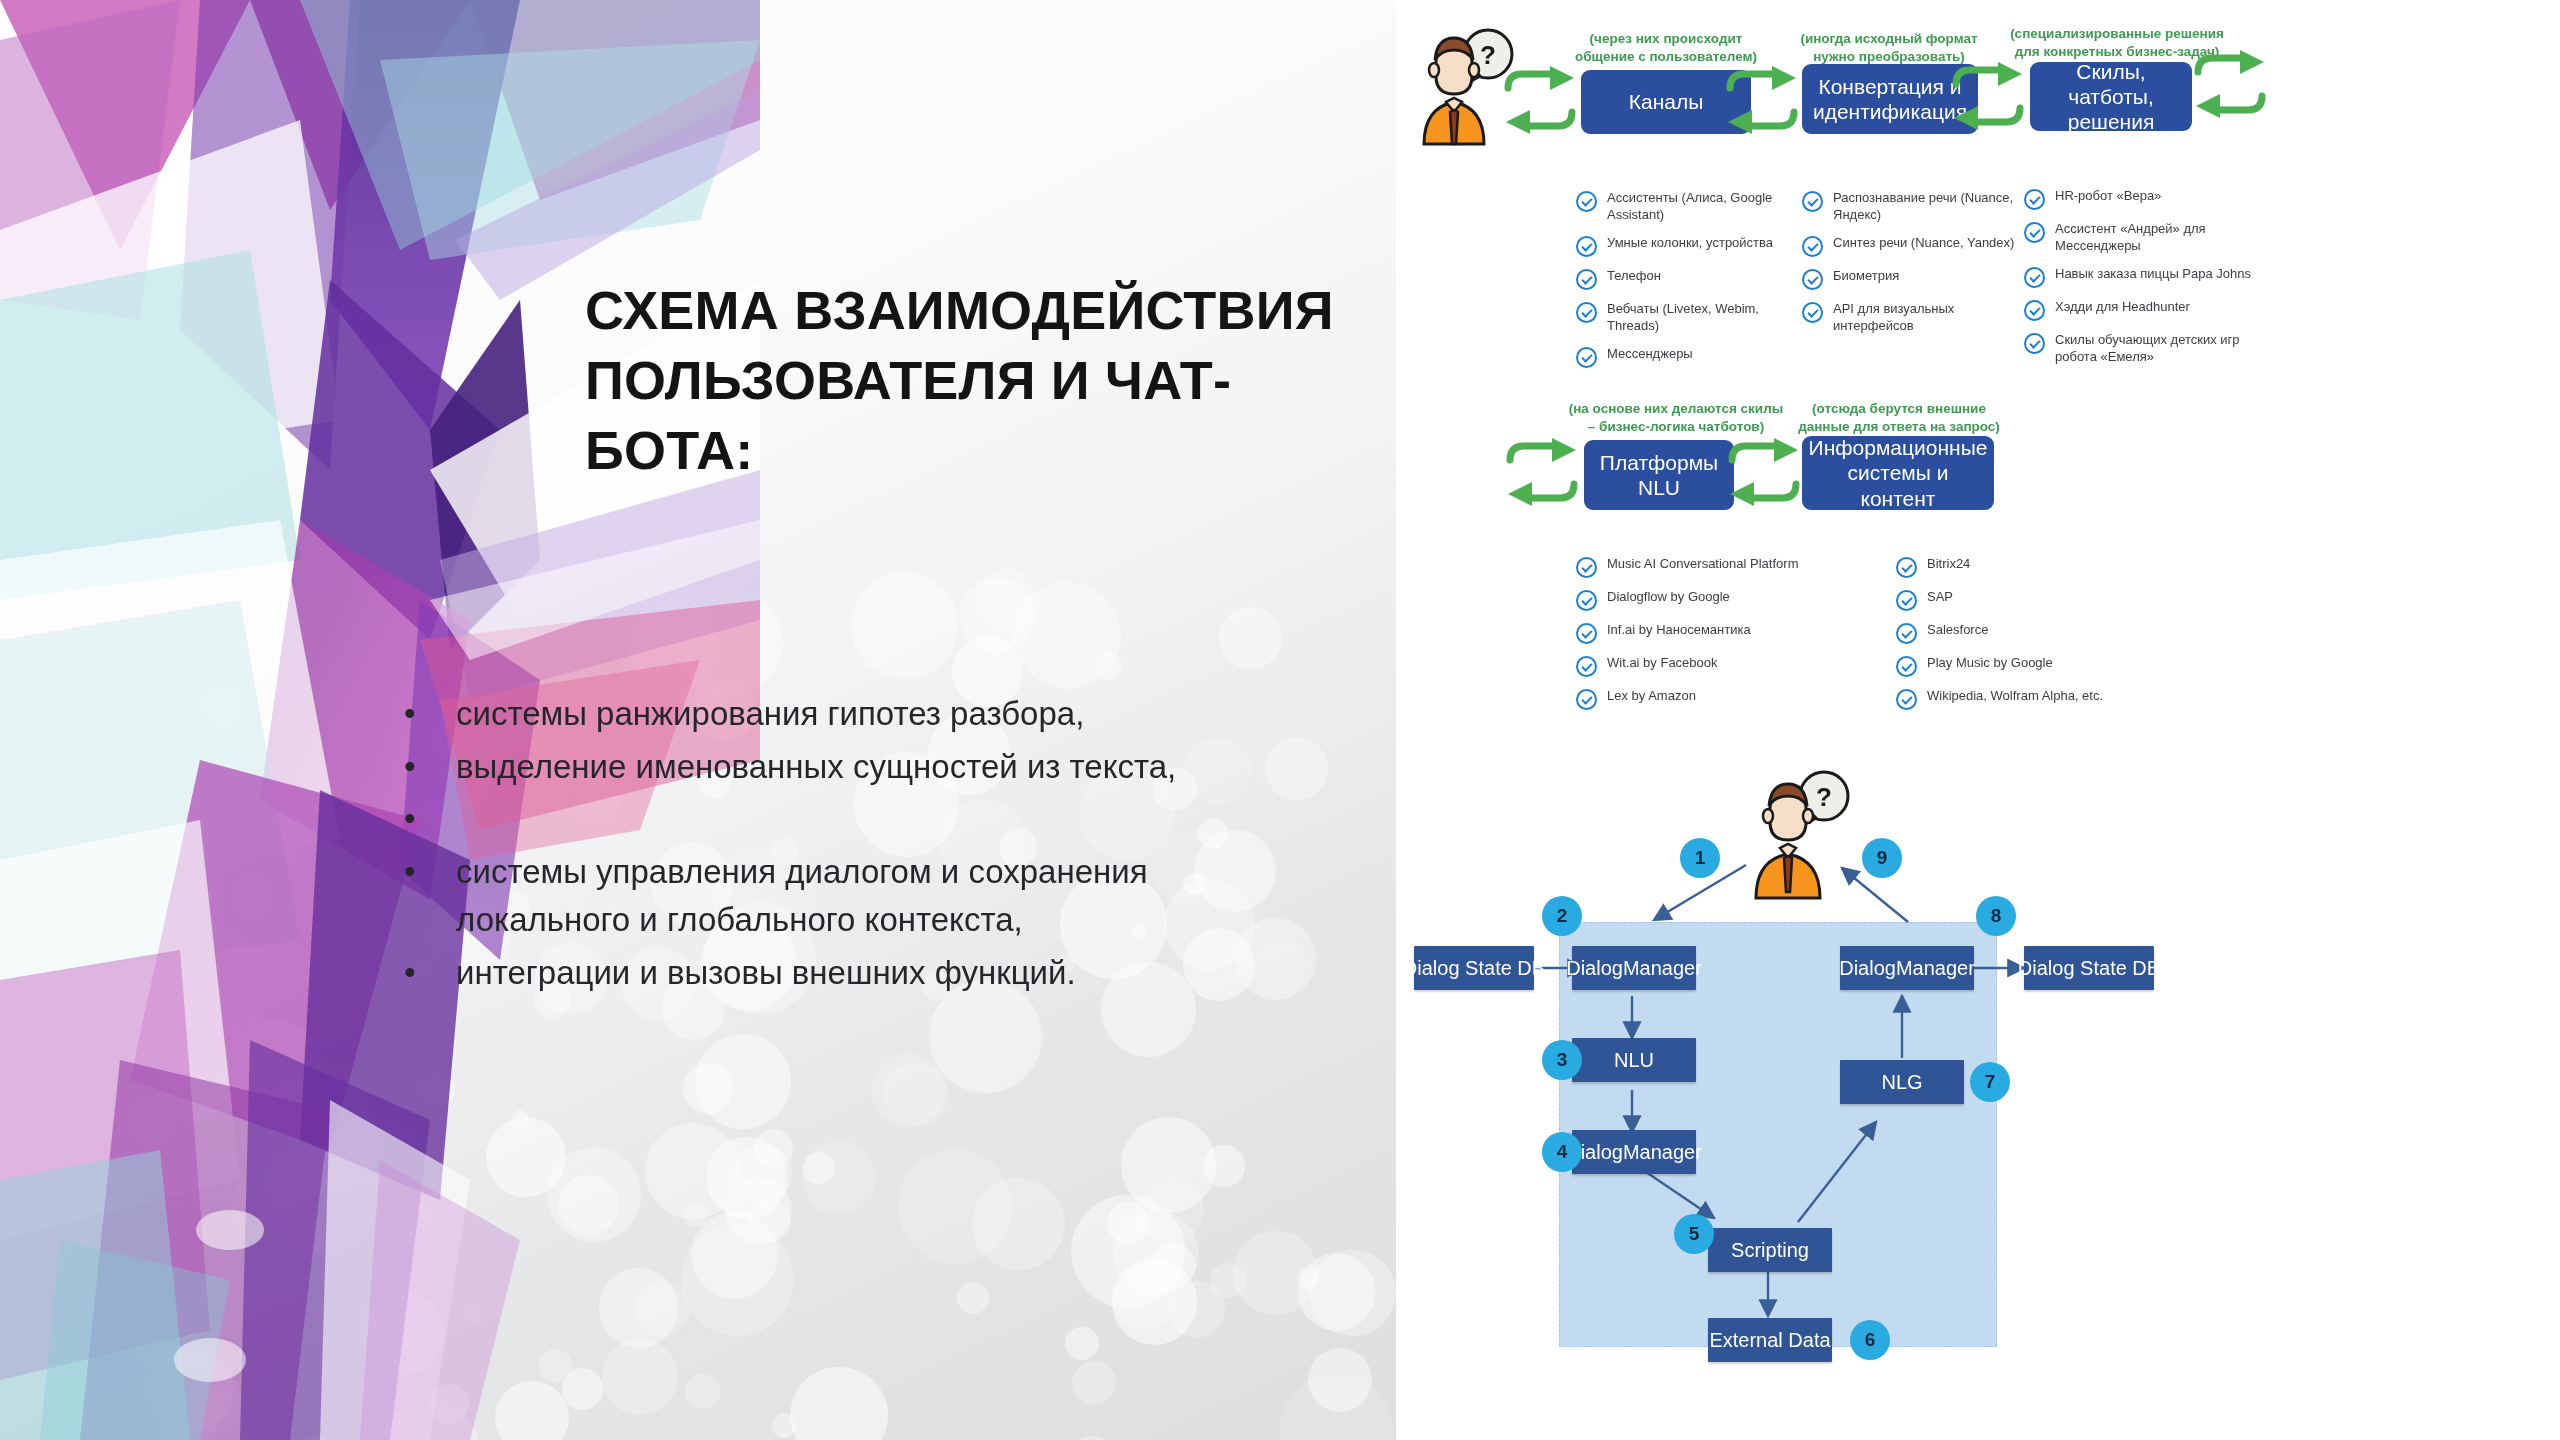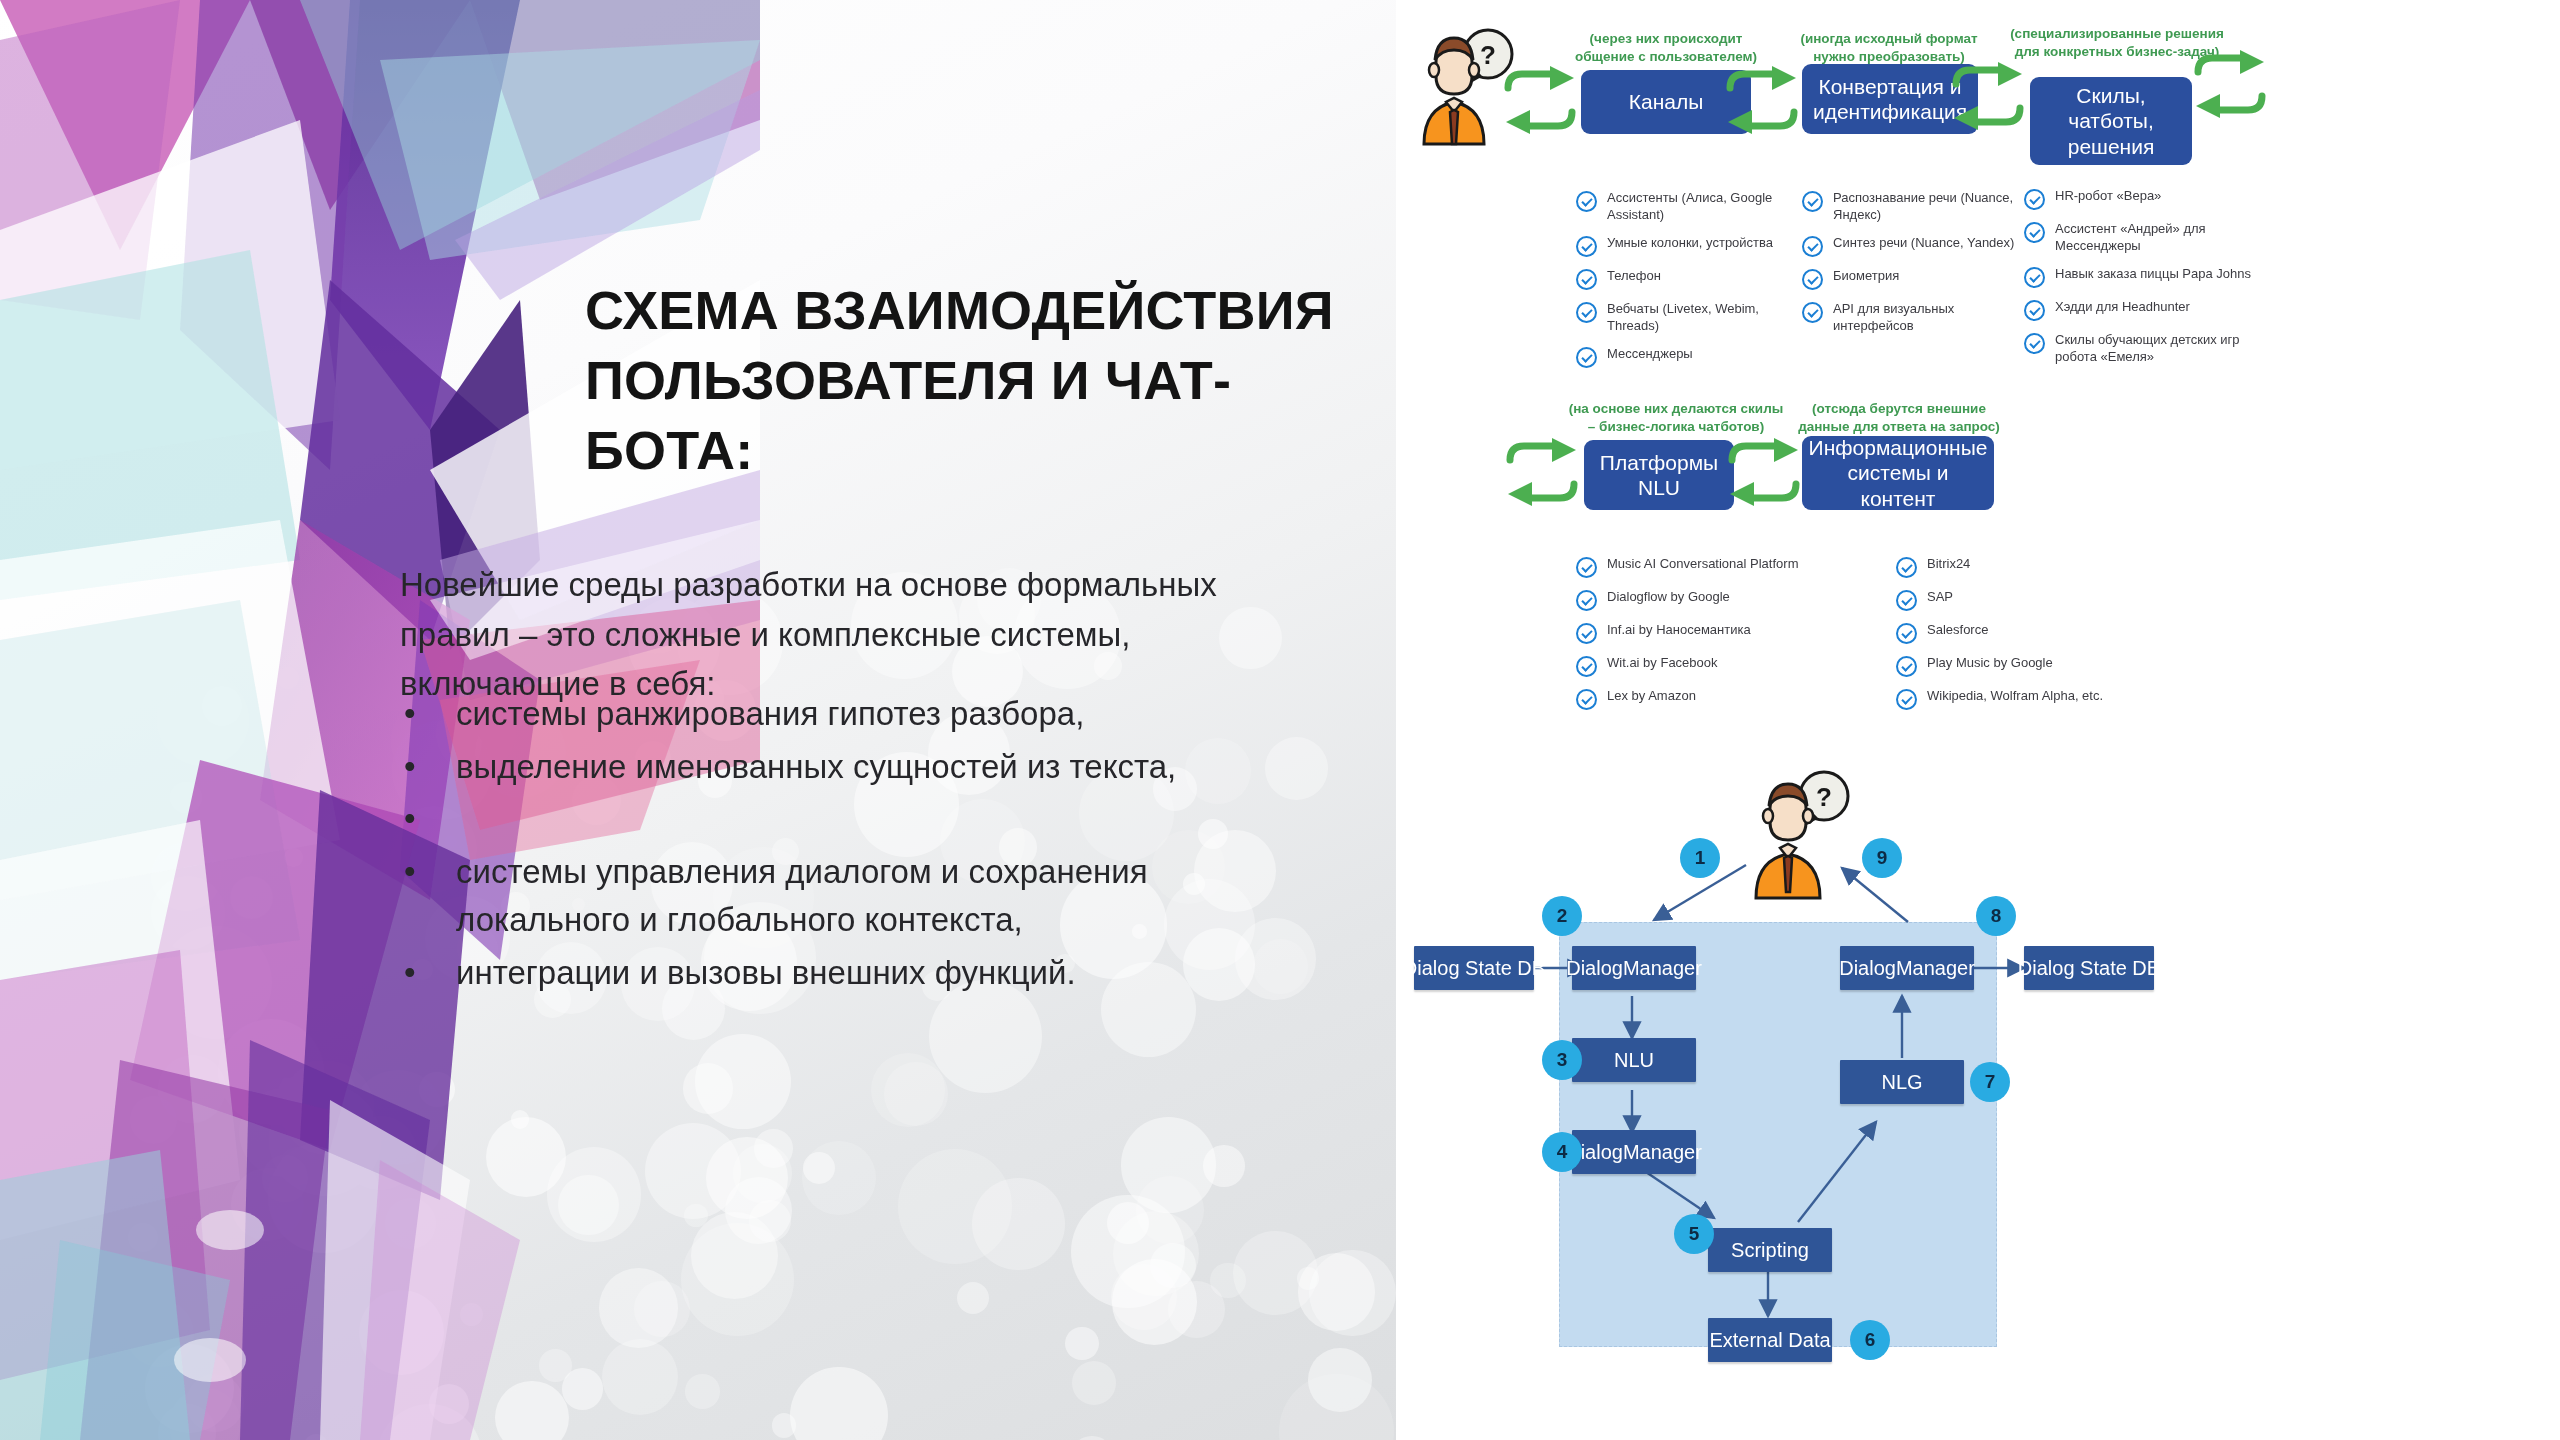--- a/index.html
+++ b/index.html
@@ -261,21 +261,20 @@
           <ellipse cx="230" cy="1230" rx="34" ry="20" fill="#ffffff" opacity=".55"></ellipse>
           <ellipse cx="210" cy="1360" rx="36" ry="22" fill="#ffffff" opacity=".55"></ellipse>
           <polygon points="430,600 760,520 760,560 470,660" fill="#ffffff" opacity=".5"></polygon>
           <polygon points="455,240 760,90 760,150 500,300" fill="#b39adf" opacity=".45"></polygon>
         </g>
       </svg>
     </div>
 
     <div class="left-content">
       <div class="slide-title">СХЕМА ВЗАИМОДЕЙСТВИЯ ПОЛЬЗОВАТЕЛЯ И ЧАТ-БОТА:</div>
-      <div class="body-intro">Новейшие среды разработки на основе формальных правил – это сложные и комплексные системы, включающие в себя:</div>
       <div class="bullets" id="bullets">
           <div class="bullet-row">
             <div class="bullet-dot">•</div>
             <div class="bullet-text">системы ранжирования гипотез разбора,</div>
           </div>
           <div class="bullet-row">
             <div class="bullet-dot">•</div>
             <div class="bullet-text">выделение именованных сущностей из текста,</div>
           </div>
           <div class="bullet-row">
@@ -309,21 +308,21 @@
         <path d="M32 86 l4 -2 l4 2 l-2 32 l-4 0 z" fill="#8c3b20" stroke="#1a1a1a" stroke-width="2.5"></path>
       </svg>
     </div>
 
     <div class="cap" style="left:170px;top:30px;width:200px;">(через них происходит общение с пользователем)</div>
     <div class="cap" style="left:396px;top:30px;width:194px;">(иногда исходный формат нужно преобразовать)</div>
     <div class="cap" style="left:610px;top:25px;width:222px;">(специализированные решения для конкретных бизнес-задач)</div>
 
     <div class="bluebox" style="left:185px;top:70px;width:170px;height:64px;">Каналы</div>
     <div class="bluebox" style="left:406px;top:64px;width:176px;height:70px;">Конвертация и идентификация</div>
-    <div class="bluebox" style="left:634px;top:62px;width:162px;height:88px;margin-top:15px;">Скилы, чатботы, решения</div>
+    <div class="bluebox" style="left:634px;top:62px;width:162px;height:69px;">Скилы, чатботы, решения</div>
 
     <div class="arrowpair" style="left:108px;top:66px;"><svg width="72" height="68" viewBox="0 0 72 68">
       <path d="M4 22 q0 -14 14 -14 l30 0" stroke="#4caf50" stroke-width="7" fill="none" stroke-linecap="round"></path>
       <polygon points="46,0 70,12 46,24" fill="#4caf50"></polygon>
       <path d="M68 46 q0 14 -14 14 l-30 0" stroke="#4caf50" stroke-width="7" fill="none" stroke-linecap="round"></path>
       <polygon points="26,44 2,56 26,68" fill="#4caf50"></polygon>
     </svg></div>
     <div class="arrowpair" style="left:330px;top:66px;"><svg width="72" height="68" viewBox="0 0 72 68">
       <path d="M4 22 q0 -14 14 -14 l30 0" stroke="#4caf50" stroke-width="7" fill="none" stroke-linecap="round"></path>
       <polygon points="46,0 70,12 46,24" fill="#4caf50"></polygon>

